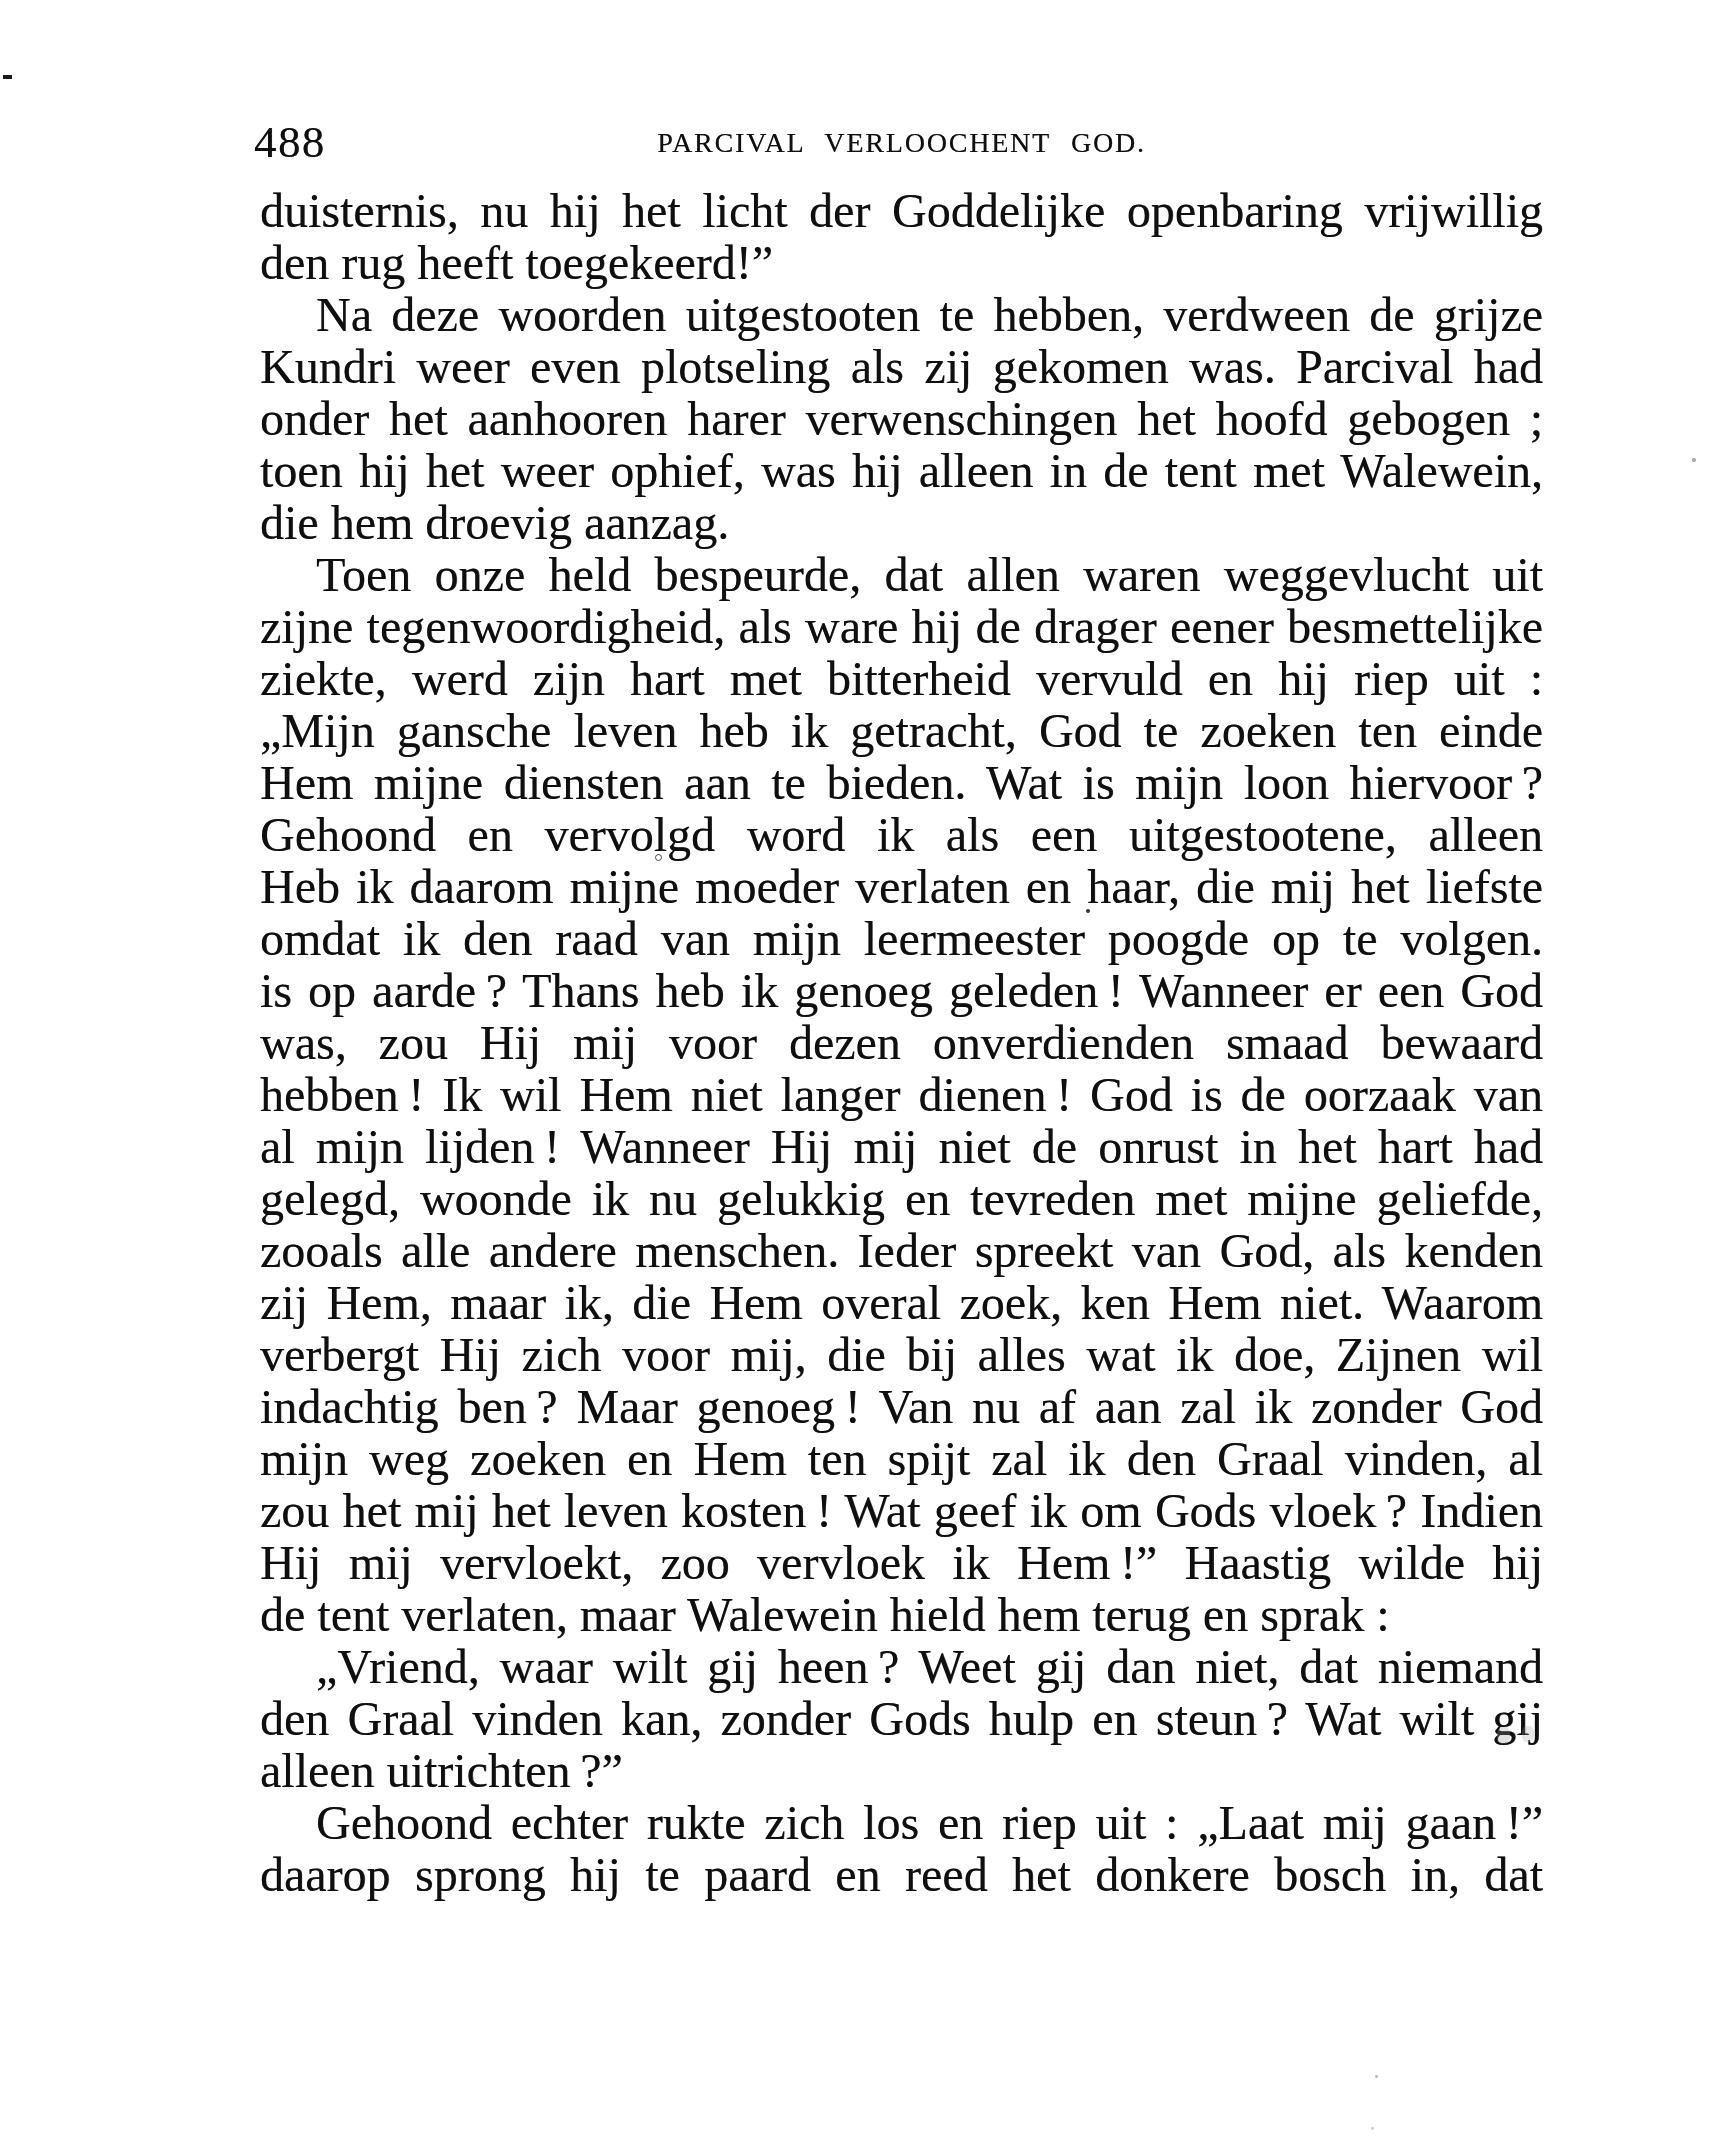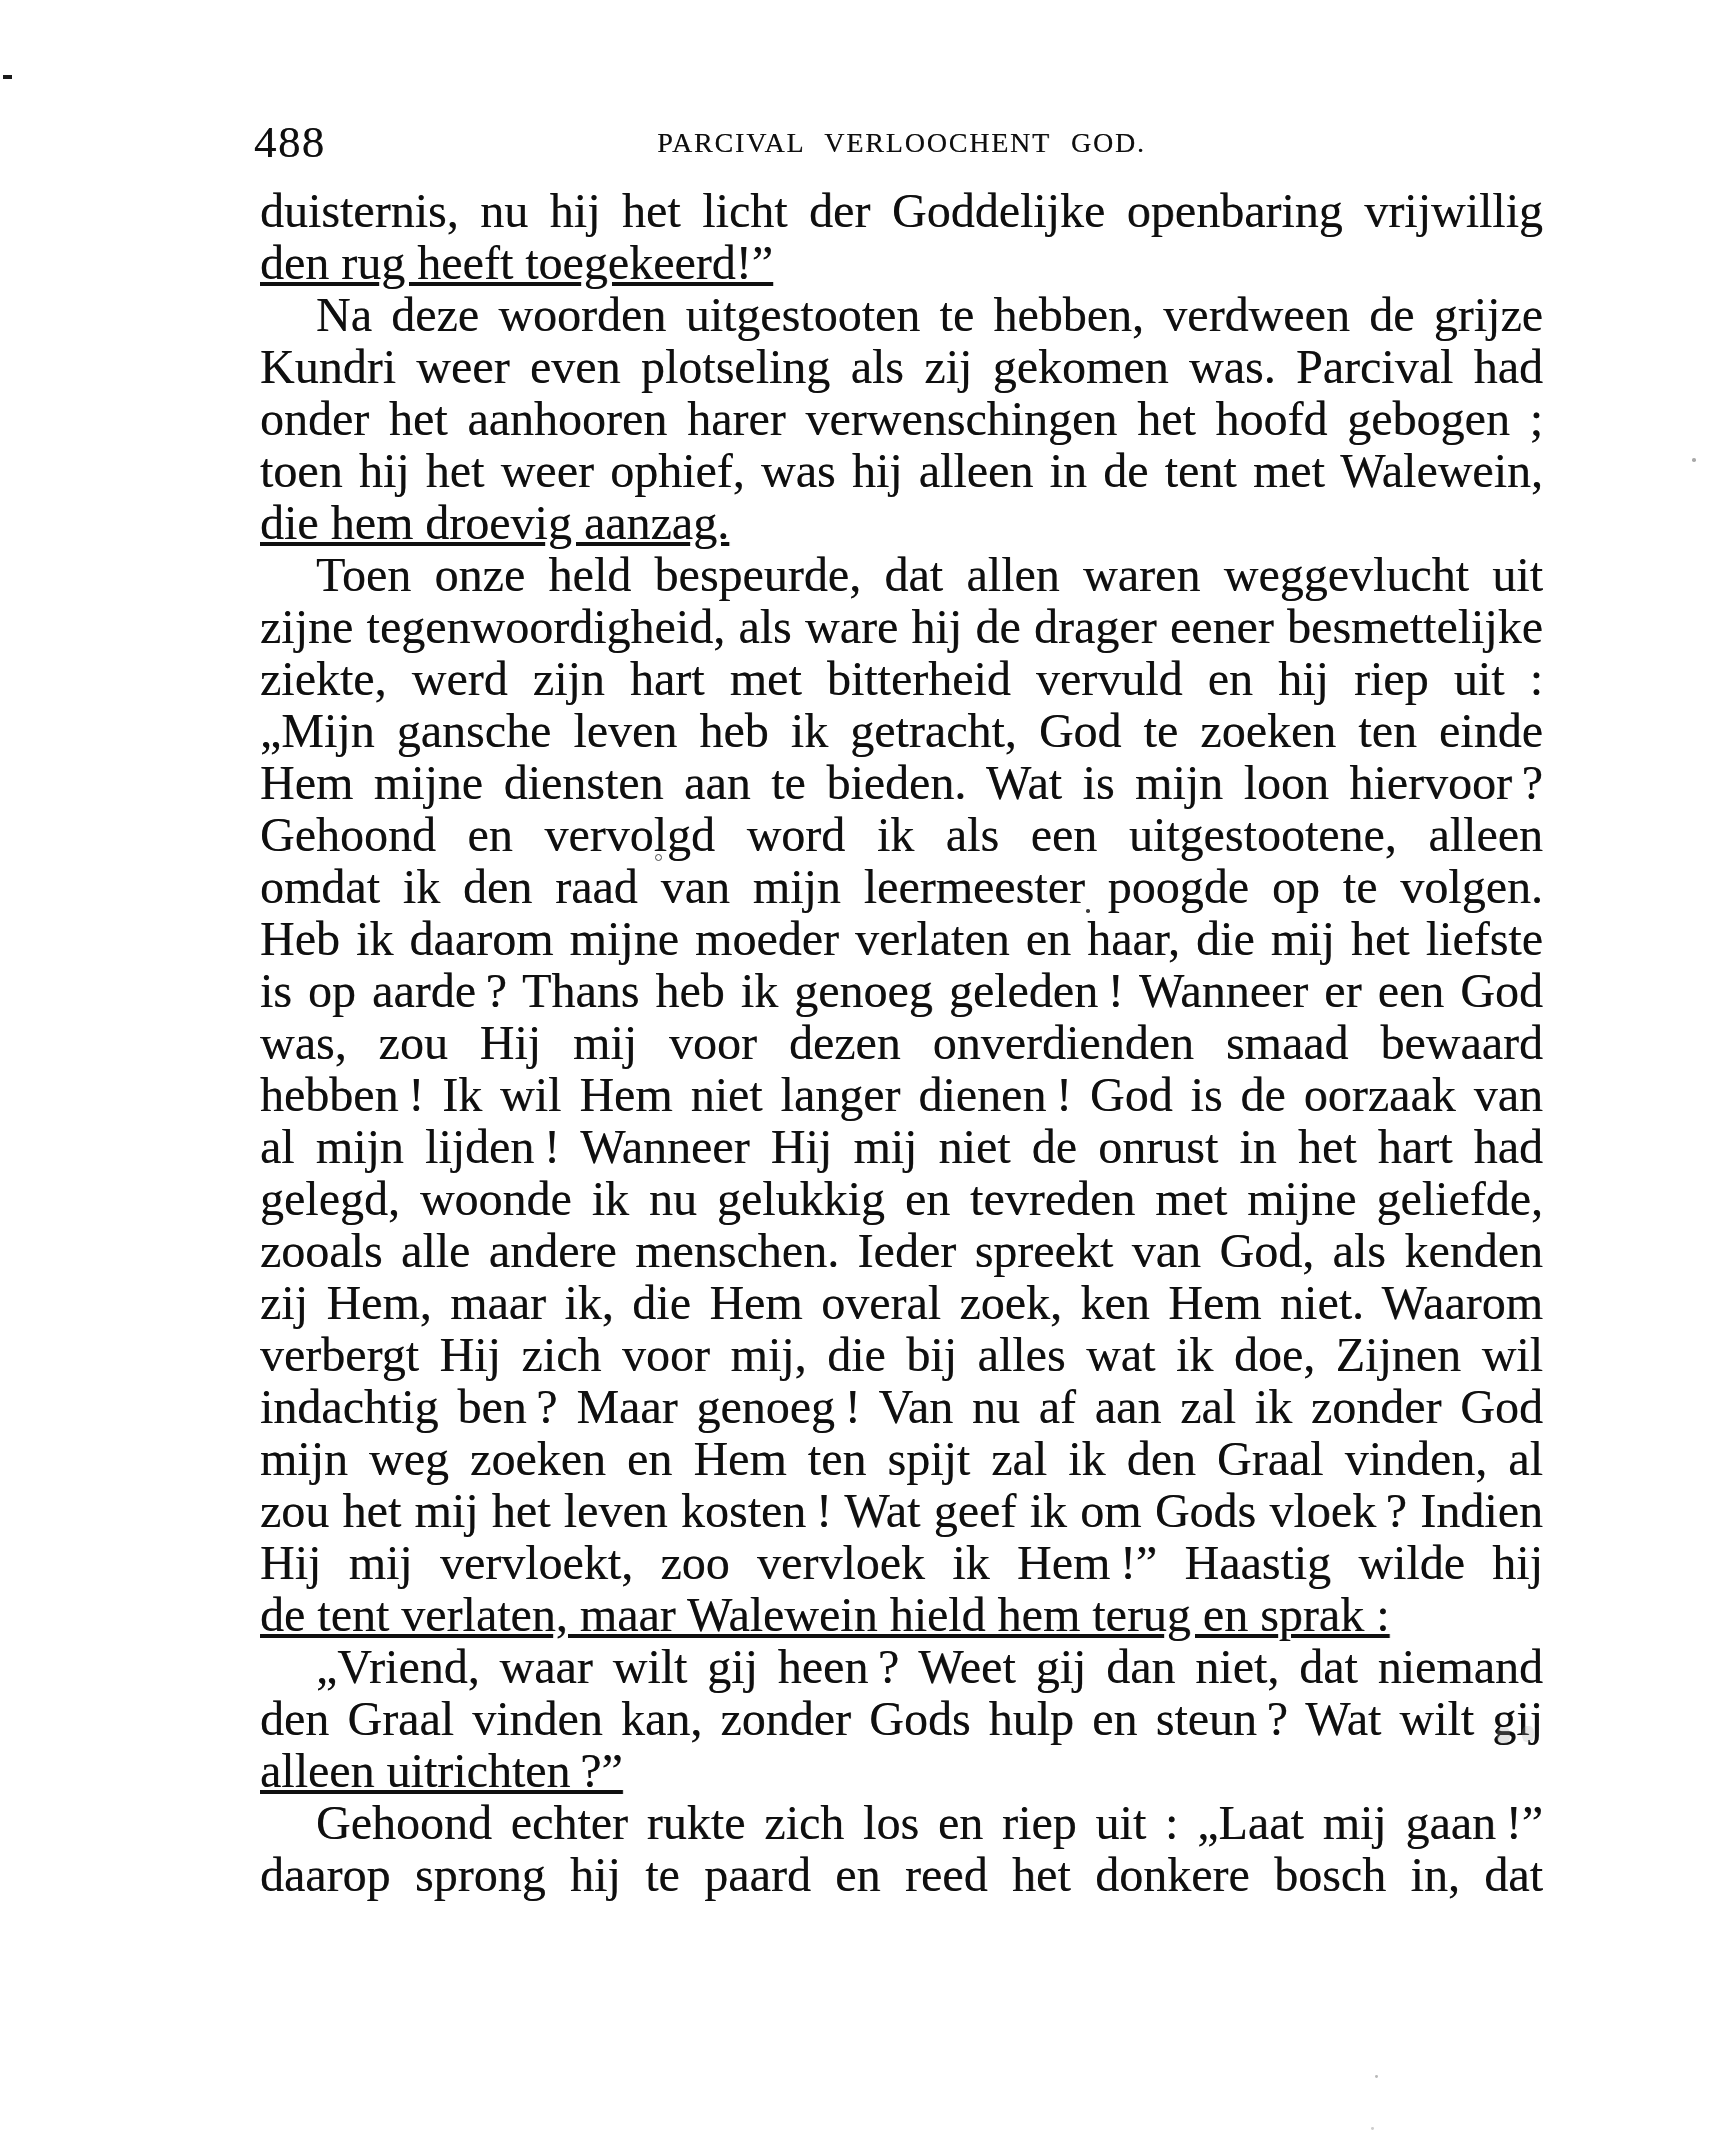--- a/index.html
+++ b/index.html
@@ -48,21 +48,20 @@
   .paragraph { margin: 0; }
   .line {
     height: 52px;
     overflow: hidden;
     text-align: justify;
     text-align-last: justify;
   }
   .line.line-last {
     text-align: center;
     text-align-last: left;
-    text-decoration: underline;
   }
   .line.indent { text-indent: 56px; }
 
   
   .speck { position: absolute; background: #1a1a1a; }
   .speck-corner { left: 2.9px; top: 75px; width: 9.4px; height: 4.3px; }
   .speck-ring {
     left: 655px; top: 854px; width: 5px; height: 5px;
     background: transparent; border: 1.1px solid #2b2b2b; border-radius: 50%;
     opacity: 0.85;
@@ -95,22 +94,22 @@
         <div class="line">toen hij het weer ophief, was hij alleen in de tent met Walewein,</div>
         <div class="line line-last">die hem droevig aanzag.</div>
       </div>
       <div class="paragraph">
         <div class="line indent">Toen onze held bespeurde, dat allen waren weggevlucht uit</div>
         <div class="line">zijne tegenwoordigheid, als ware hij de drager eener besmettelijke</div>
         <div class="line">ziekte, werd zijn hart met bitterheid vervuld en hij riep uit :</div>
         <div class="line">„Mijn gansche leven heb ik getracht, God te zoeken ten einde</div>
         <div class="line">Hem mijne diensten aan te bieden. Wat is mijn loon hiervoor ?</div>
         <div class="line">Gehoond en vervolgd word ik als een uitgestootene, alleen</div>
+        <div class="line">Heb ik daarom mijne moeder verlaten en haar, die mij het liefste</div>
         <div class="line">omdat ik den raad van mijn leermeester poogde op te volgen.</div>
-        <div class="line">Heb ik daarom mijne moeder verlaten en haar, die mij het liefste</div>
         <div class="line">is op aarde ? Thans heb ik genoeg geleden ! Wanneer er een God</div>
         <div class="line">was, zou Hij mij voor dezen onverdienden smaad bewaard</div>
         <div class="line">hebben ! Ik wil Hem niet langer dienen ! God is de oorzaak van</div>
         <div class="line">al mijn lijden ! Wanneer Hij mij niet de onrust in het hart had</div>
         <div class="line">gelegd, woonde ik nu gelukkig en tevreden met mijne geliefde,</div>
         <div class="line">zooals alle andere menschen. Ieder spreekt van God, als kenden</div>
         <div class="line">zij Hem, maar ik, die Hem overal zoek, ken Hem niet. Waarom</div>
         <div class="line">verbergt Hij zich voor mij, die bij alles wat ik doe, Zijnen wil</div>
         <div class="line">indachtig ben ? Maar genoeg ! Van nu af aan zal ik zonder God</div>
         <div class="line">mijn weg zoeken en Hem ten spijt zal ik den Graal vinden, al</div>

